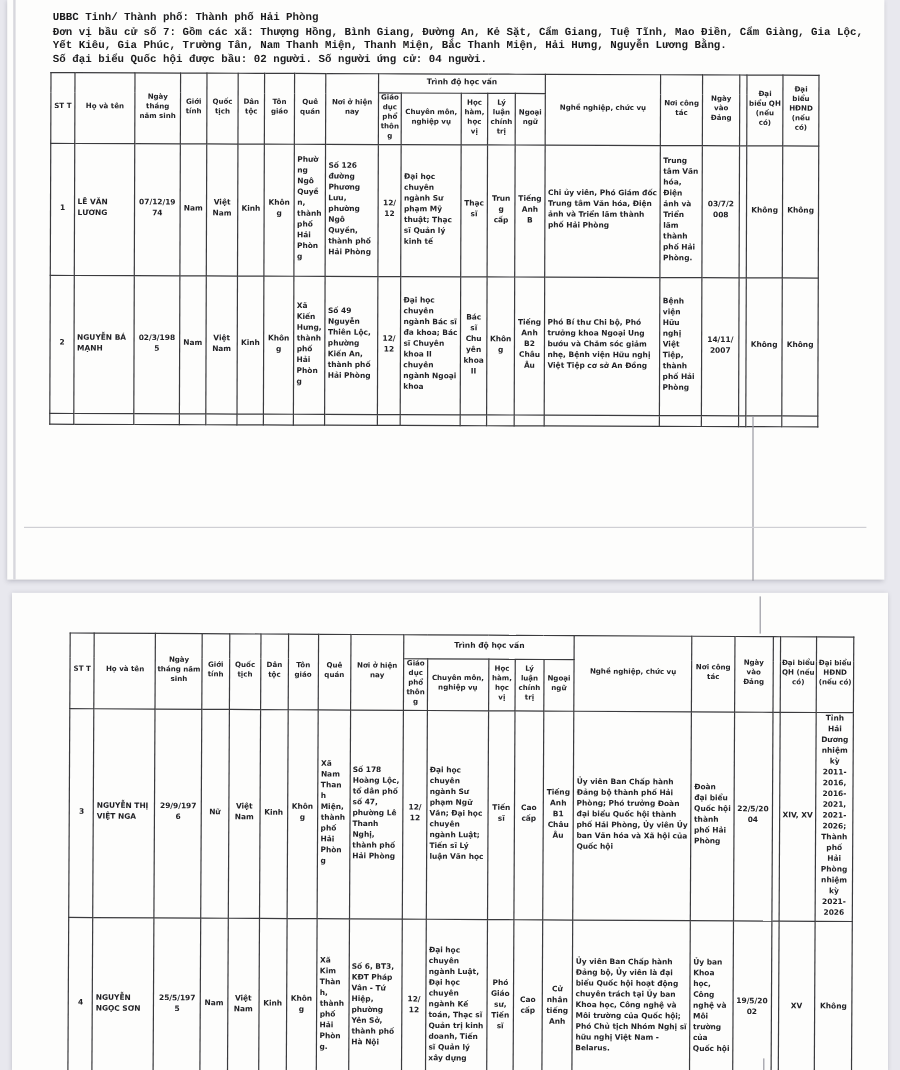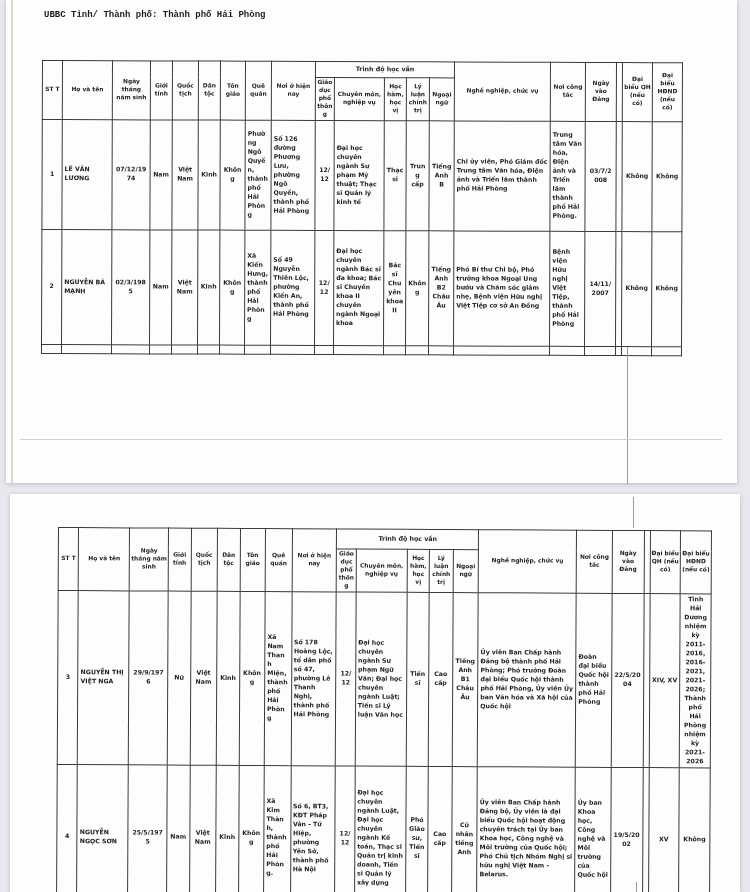--- a/index.html
+++ b/index.html
@@ -76,20 +76,22 @@
   .crease-p2b{left:626px;top:388px;height:10px;}
   .hline{position:absolute;left:14px;top:439px;width:702px;height:1px;background:#cfcfd4;}
 </style>
 </head>
 <body>
 
 <div class="page page1">
   <div class="edge-line"></div>
   <div class="doc-header">
     <div>UBBC Tỉnh/ Thành phố: Thành phố Hải Phòng</div>
+    <div>Đơn vị bầu cử số 7: Gồm các xã: Thượng Hồng, Bình Giang, Đường An, Kẻ Sặt, Cẩm Giang, Tuệ Tĩnh, Mao Điền, Cẩm Giàng, Gia Lộc, Yết Kiêu, Gia Phúc, Trường Tân, Nam Thanh Miện, Thanh Miện, Bắc Thanh Miện, Hải Hưng, Nguyễn Lương Bằng.</div>
+    <div>Số đại biểu Quốc hội được bầu: 02 người. Số người ứng cử: 04 người.</div>
   </div>
 
   <div class="tbl-wrap t1">
     <table class="ctable">
       <colgroup>
         <col>
           <col>
           <col>
           <col>
           <col>

